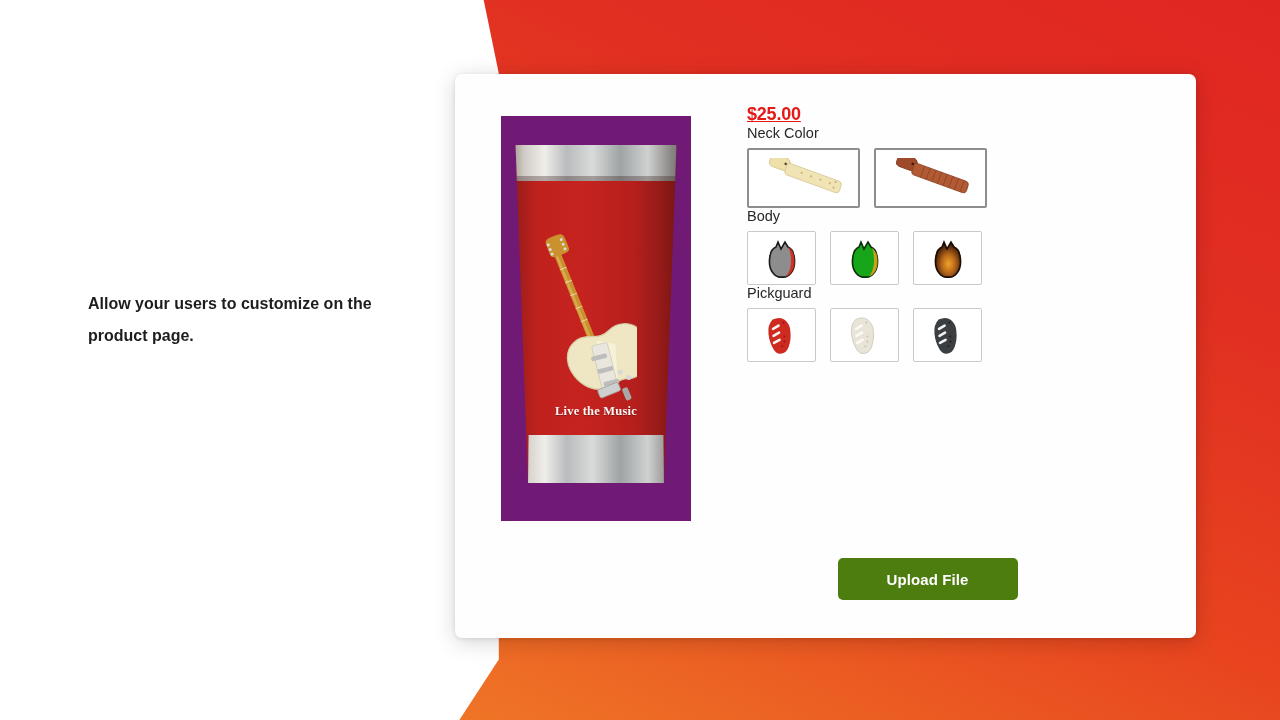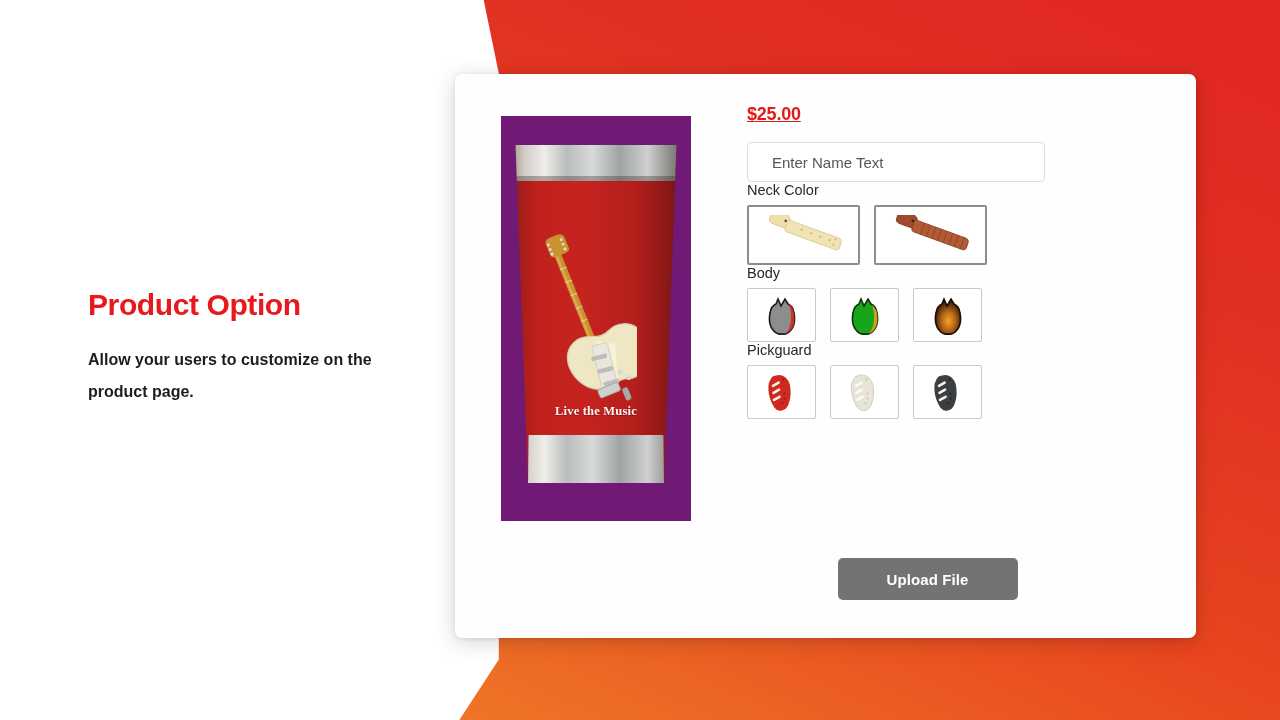--- a/index.html
+++ b/index.html
@@ -107,21 +107,21 @@
     display: flex; align-items: center; justify-content: center;
     overflow: hidden; cursor: pointer;
   }
   .sw.neck { width: 113px; height: 60px; border: 2px solid #8d8d90; }
   .sw.body { width: 69px; height: 54px; }
   .sw.pick { width: 69px; height: 54px; }
 
   .upload-wrap { position: absolute; left: 0; right: 86px; bottom: 38px; display: flex; justify-content: center; }
   .upload-btn {
     width: 180px; height: 42px;
-    background: #737373; color: #ffffff;
+    background: #4d7c0f; color: #ffffff;
     border: none; border-radius: 5px;
     font-family: "Liberation Sans", sans-serif;
     font-size: 15px; font-weight: 700; letter-spacing: .1px;
     cursor: pointer;
   }
 
   
   .copy { position: absolute; left: 88px; top: 288px; width: 330px; }
   .copy-title {
     color: #e8181c; font-size: 30px; font-weight: 700;
@@ -131,21 +131,20 @@
 </style>
 </head>
 <body>
 
 <div class="stage">
 
   <div class="bg-white"></div>
   <div class="bg-accent"></div>
 
   <div class="copy">
-    <div class="copy-title">Product Option</div>
     <div class="copy-text">Allow your users to customize on the product page.</div>
   </div>
 
   <div class="card">
 
     <div class="preview-col">
       <div class="preview-box">
         <div class="tumbler">
           <div class="tum-body"></div>
           <div class="tum-rim top"></div>
@@ -199,21 +198,20 @@
       </div>
     </div>
 
     <div class="opt-col">
       <div class="opt-inner">
 
         <div class="head-row">
           <div class="prod-price">$25.00</div>
         </div>
 
-        <input class="name-input" type="text" placeholder="Enter Name Text" style="">
 
         
         <div class="opt-label">Neck Color</div>
         <div class="sw-row">
           <div class="sw neck">
             <svg width="96" height="40" viewBox="0 0 96 40">
               <g transform="rotate(20 48 20)">
                 <path d="M10 12 q0-5 5-5 h9 q5 0 6 4 l1 5 q0 4-5 4 h-11 q-5 0-5-4 z" fill="#efdfa8" stroke="#d4c58e" stroke-width=".8"></path>
                 <circle cx="26" cy="13" r="1.3" fill="#55452a"></circle>
                 <path d="M30 11 h52 q3 0 3.4 3 l.3 6 q0 3-3.3 3 h-52 q-2.5 0-2.6-3 l-.2-6 q0-3 2.4-3 z" fill="#f0e3b4" stroke="#d7c894" stroke-width=".8"></path>

